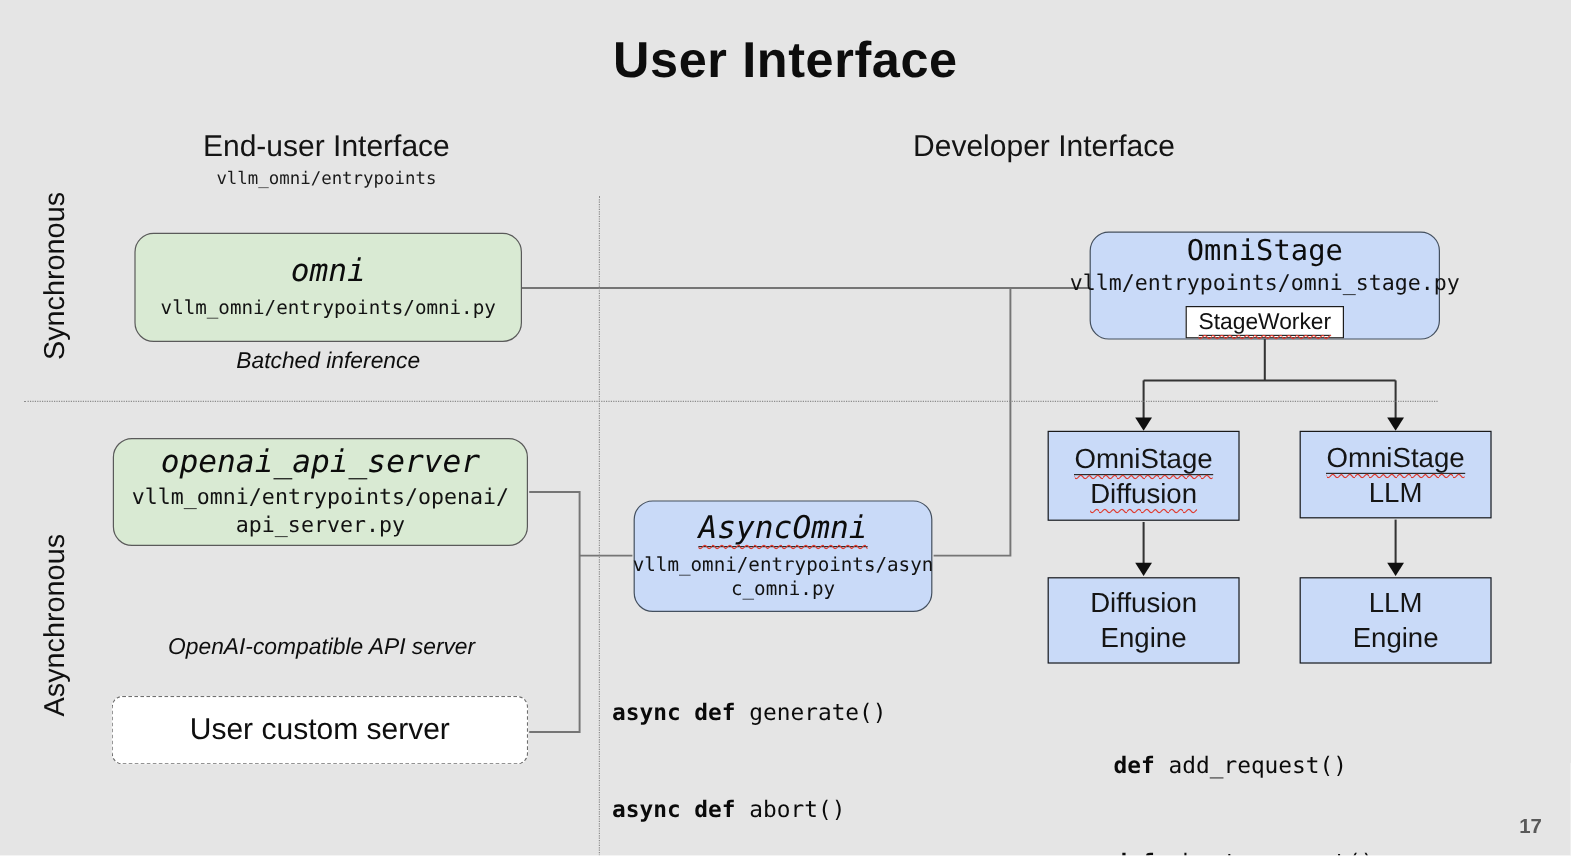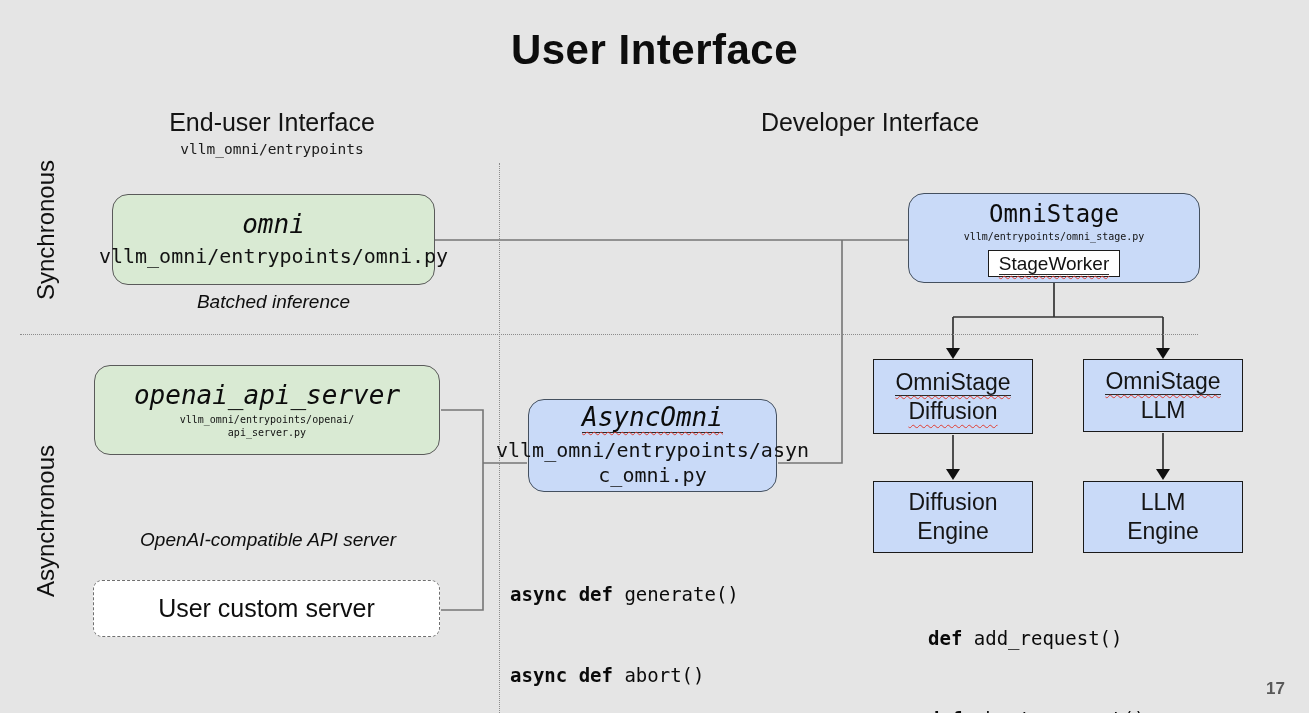--- a/index.html
+++ b/index.html
@@ -21,22 +21,22 @@
   .hdivider{top:334px;left:20px;width:1178px;height:0;border-top:1.5px dotted var(--dotted-divider,#8c8c8c);}
 
   .box{display:flex;flex-direction:column;align-items:center;justify-content:center;box-sizing:border-box;}
   .box-green{background:var(--green-fill,#d9ead3);border:1.6px solid var(--green-border,#5a5a5a);border-radius:16px;}
   .box-blue-round{background:var(--blue-fill,#c9daf8);border:1.6px solid var(--blue-border-rounded,#44505f);border-radius:16px;}
   .box-blue-square{background:var(--blue-fill,#c9daf8);border:1.6px solid var(--blue-border-square,#1a1a1a);}
   .box-dashed{background:#fff;border:1.6px dashed #6f6f6f;border-radius:9px;}
 
   .bt-lg{font-size:26px;color:#0c0c0c;line-height:1.15;font-style:italic;}
   .bt-md{font-size:24px;color:#0c0c0c;line-height:1.15;}
-  .bpath{font-size:20px;color:#121212;line-height:1.25;margin-top:5px;}
-  .bpath-sm{font-size:10px;color:#121212;line-height:1.25;margin-top:4px;}
+  .bpath{font-size:16px;color:#121212;line-height:1.25;margin-top:5px;}
+  .bpath-sm{font-size:18px;color:#121212;line-height:1.25;margin-top:4px;}
 
   .caption{font-style:italic;font-size:19px;font-weight:500;color:#0e0e0e;}
 
   .inner-white{background:#fff;border:1.5px solid #1c1c1c;padding:0 10px;margin-top:6px;
     font-size:19px;line-height:25px;}
 
   .squiggle{text-decoration-line:underline;text-decoration-style:wavy;
     text-decoration-color:var(--squiggle-red,#e03c31);text-decoration-thickness:1px;text-underline-offset:5px;}
   .ul-solid{border-bottom:1.8px solid #2a2a2a;}
 
@@ -115,21 +115,21 @@
   </div>
 
   <div class="abs box box-blue-round" style="left:908px;top:193px;width:292px;height:90px;padding-top:2px;">
     <div class="bt-md mono">OmniStage</div>
     <div class="bpath-sm mono" style="margin-top:2px;">vllm/entrypoints/omni_stage.py</div>
     <div class="inner-white">
       <span class="squiggle ul-solid">StageWorker</span>
     </div>
   </div>
 
-  <div class="abs box box-blue-round" style="left:528px;top:399px;width:249px;height:93px;">
+  <div class="abs box box-blue-round" style="left:528px;top:417px;width:249px;height:93px;">
     <div class="bt-lg mono"><span class="squiggle ul-solid">AsyncOmni</span></div>
     <div class="bpath mono center">
       <div>vllm_omni/entrypoints/asyn</div>
       <div>c_omni.py</div>
     </div>
   </div>
 
   <div class="abs box box-blue-square" style="left:873px;top:359px;width:160px;height:75px;">
     <div class="sq-label center">
       <div><span class="squiggle ul-solid">OmniStage</span></div>

